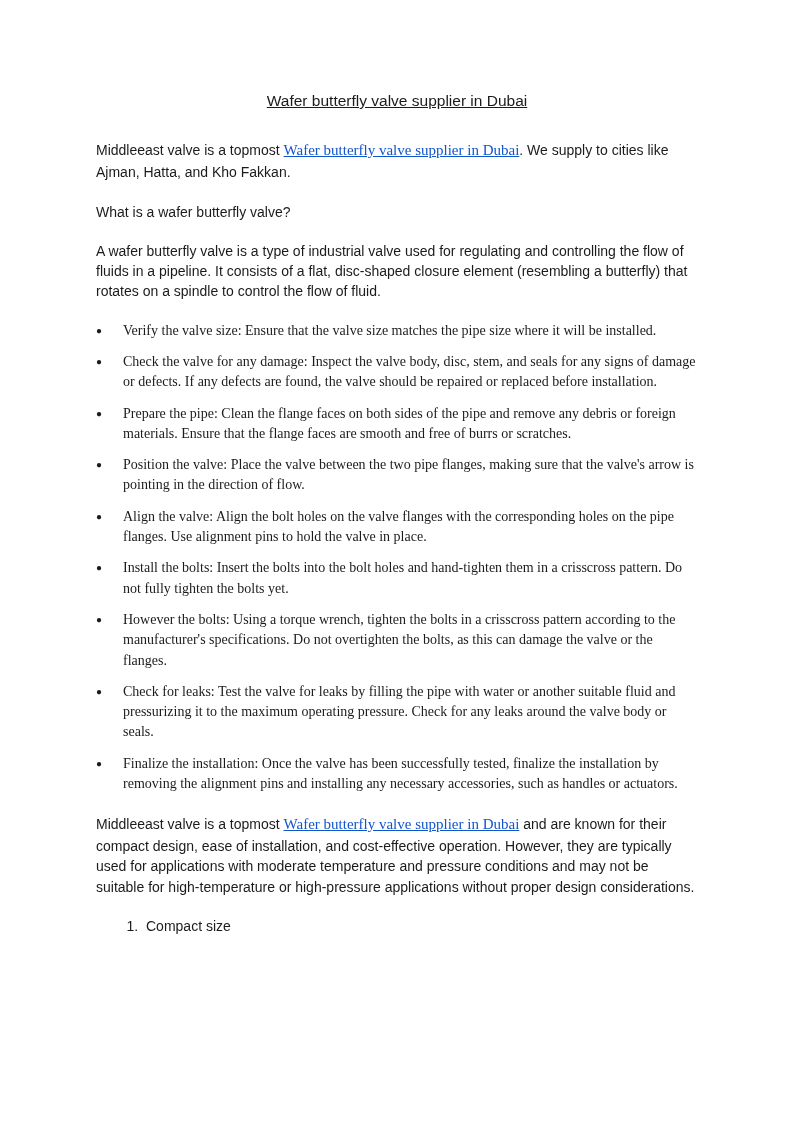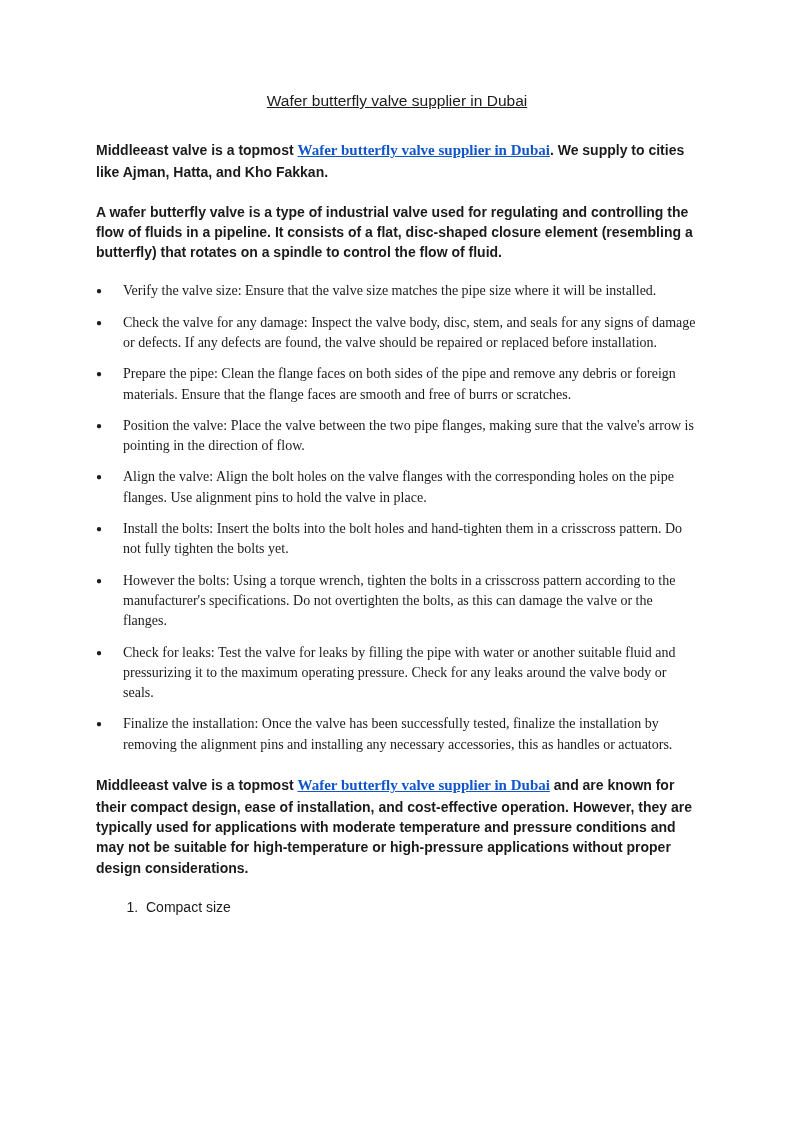--- a/index.html
+++ b/index.html
@@ -22,21 +22,20 @@
   .doc-title {
     text-align: center;
     font-size: 15.5px;
     font-weight: normal;
     text-decoration: underline;
     margin: 0 0 28px 0;
     color: #1b1b1b;
   }
   p.para {
     margin: 16px 0 19px 0;
-    font-weight: bold;
   }
   a.doc-link {
     font-family: "Liberation Serif", "DejaVu Serif", serif;
     font-size: 15px;
     color: #1155cc;
     text-decoration: underline;
     cursor: pointer;
   }
   ul.steps {
     list-style: none;
@@ -70,20 +69,21 @@
 </style>
 </head>
 <body>
 
 <div class="page">
 
   <h1 class="doc-title">Wafer butterfly valve supplier in Dubai</h1>
 
   <p class="para"><span>Middleeast valve is a topmost </span><a class="doc-link" href="#">Wafer butterfly valve supplier in Dubai</a><span>. We supply to cities like Ajman, Hatta, and Kho Fakkan.</span></p>
 
+  <p class="para">What is a wafer butterfly valve?</p>
 
   <p class="para">A wafer butterfly valve is a type of industrial valve used for regulating and controlling the flow of fluids in a pipeline. It consists of a flat, disc-shaped closure element (resembling a butterfly) that rotates on a spindle to control the flow of fluid.</p>
 
 
   <ul class="steps">
     <li class="step">
       <span class="bullet">●</span>
       <span class="step-text">Verify the valve size: Ensure that the valve size matches the pipe size where it will be installed.</span>
     </li>
     <li class="step">
@@ -109,21 +109,21 @@
     <li class="step">
       <span class="bullet">●</span>
       <span class="step-text">However the bolts: Using a torque wrench, tighten the bolts in a crisscross pattern according to the manufacturer's specifications. Do not overtighten the bolts, as this can damage the valve or the flanges.</span>
     </li>
     <li class="step">
       <span class="bullet">●</span>
       <span class="step-text">Check for leaks: Test the valve for leaks by filling the pipe with water or another suitable fluid and pressurizing it to the maximum operating pressure. Check for any leaks around the valve body or seals.</span>
     </li>
     <li class="step">
       <span class="bullet">●</span>
-      <span class="step-text">Finalize the installation: Once the valve has been successfully tested, finalize the installation by removing the alignment pins and installing any necessary accessories, this as handles or actuators.</span>
+      <span class="step-text">Finalize the installation: Once the valve has been successfully tested, finalize the installation by removing the alignment pins and installing any necessary accessories, such as handles or actuators.</span>
     </li>
   </ul>
 
   <p class="para"><span>Middleeast valve is a topmost </span><a class="doc-link" href="#">Wafer butterfly valve supplier in Dubai</a><span> and are known for their compact design, ease of installation, and cost-effective operation. However, they are typically used for applications with moderate temperature and pressure conditions and may not be suitable for high-temperature or high-pressure applications without proper design considerations.</span></p>
 
 
   <ol class="advantages">
     <li>Compact size</li>
   </ol>
 

